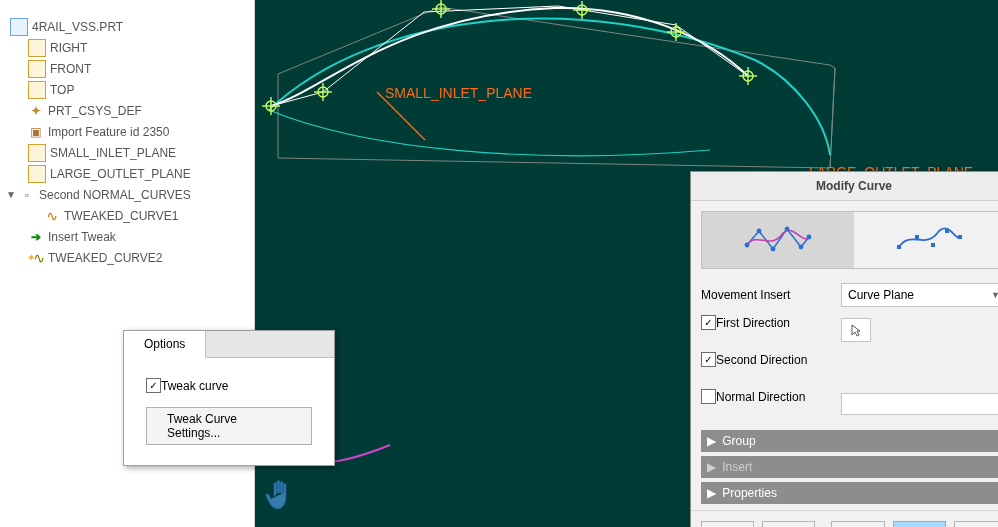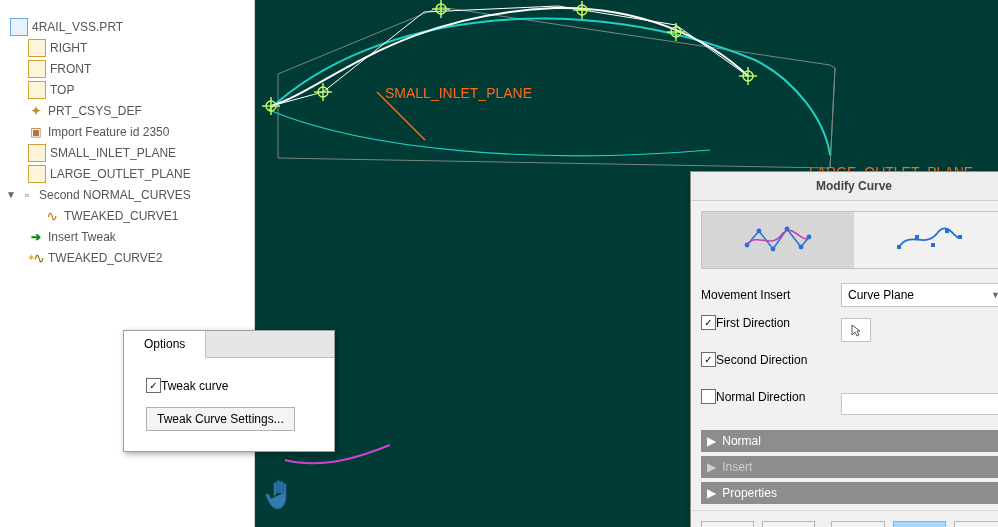--- a/index.html
+++ b/index.html
@@ -24,21 +24,21 @@
   .star{color:#e6a800;font-size:10px;margin-right:-2px;}
   .viewport{position:relative;flex:1;background:#003b36;}
   .vlabel{position:absolute;color:#ff6a1a;font-size:14px;}
   
   .popup1{position:absolute;left:123px;top:330px;width:210px;border:1px solid #9f9f9f;background:#f1f1f1;box-shadow:2px 2px 6px rgba(0,0,0,.35);}
   .tabs{display:flex;border-bottom:1px solid #bfbfbf;background:#e6e6e6;}
   .tab{padding:6px 20px;border-right:1px solid #bfbfbf;}
   .tab.active{background:#fff;border-bottom:1px solid #fff;margin-bottom:-1px;}
   .p1body{background:#fff;padding:20px 22px;}
   .chkrow{display:flex;align-items:center;margin-bottom:14px;}
-  .btn{border:1px solid #b0b0b0;background:#f4f4f4;padding:4px 10px;display:inline-block;}
+  .btn{border:1px solid #b0b0b0;background:#f4f4f4;padding:4px 20px;display:inline-block;}
   
   .dlg{position:absolute;left:435px;top:171px;width:326px;background:#f1f1f1;border:1px solid #8d8d8d;box-shadow:3px 3px 8px rgba(0,0,0,.4);}
   .dlg-title{height:28px;background:#ededed;border-bottom:1px solid #cfcfcf;display:flex;align-items:center;justify-content:center;position:relative;font-weight:bold;color:#444;}
   .dlg-close{position:absolute;right:6px;top:4px;width:18px;height:18px;text-align:center;color:#666;}
   .dlg-body{padding:10px 10px 6px 10px;}
   .modebox{border:1px solid #c3c3c3;display:flex;height:56px;margin-bottom:14px;}
   .modebtn{flex:1;display:flex;align-items:center;justify-content:center;}
   .modebtn.sel{background:#d6d6d6;}
   .modebtn svg{width:70px;height:30px;}
   .grid2{display:grid;grid-template-columns:140px 1fr;row-gap:8px;align-items:center;margin-bottom:12px;}
@@ -245,21 +245,21 @@
 
           <label class="chkrow">
               <span class="chk"></span>
               <span>Normal Direction</span>
             </label>
           <div class="normfield"></div>
         </div>
 
         <div class="section">
             <span>▶</span>
-            <span>Normal</span>
+            <span>Group</span>
           </div>
         <div class="section disabled">
             <span>▶</span>
             <span>Insert</span>
           </div>
         <div class="section">
             <span>▶</span>
             <span>Properties</span>
           </div>
       </div>

